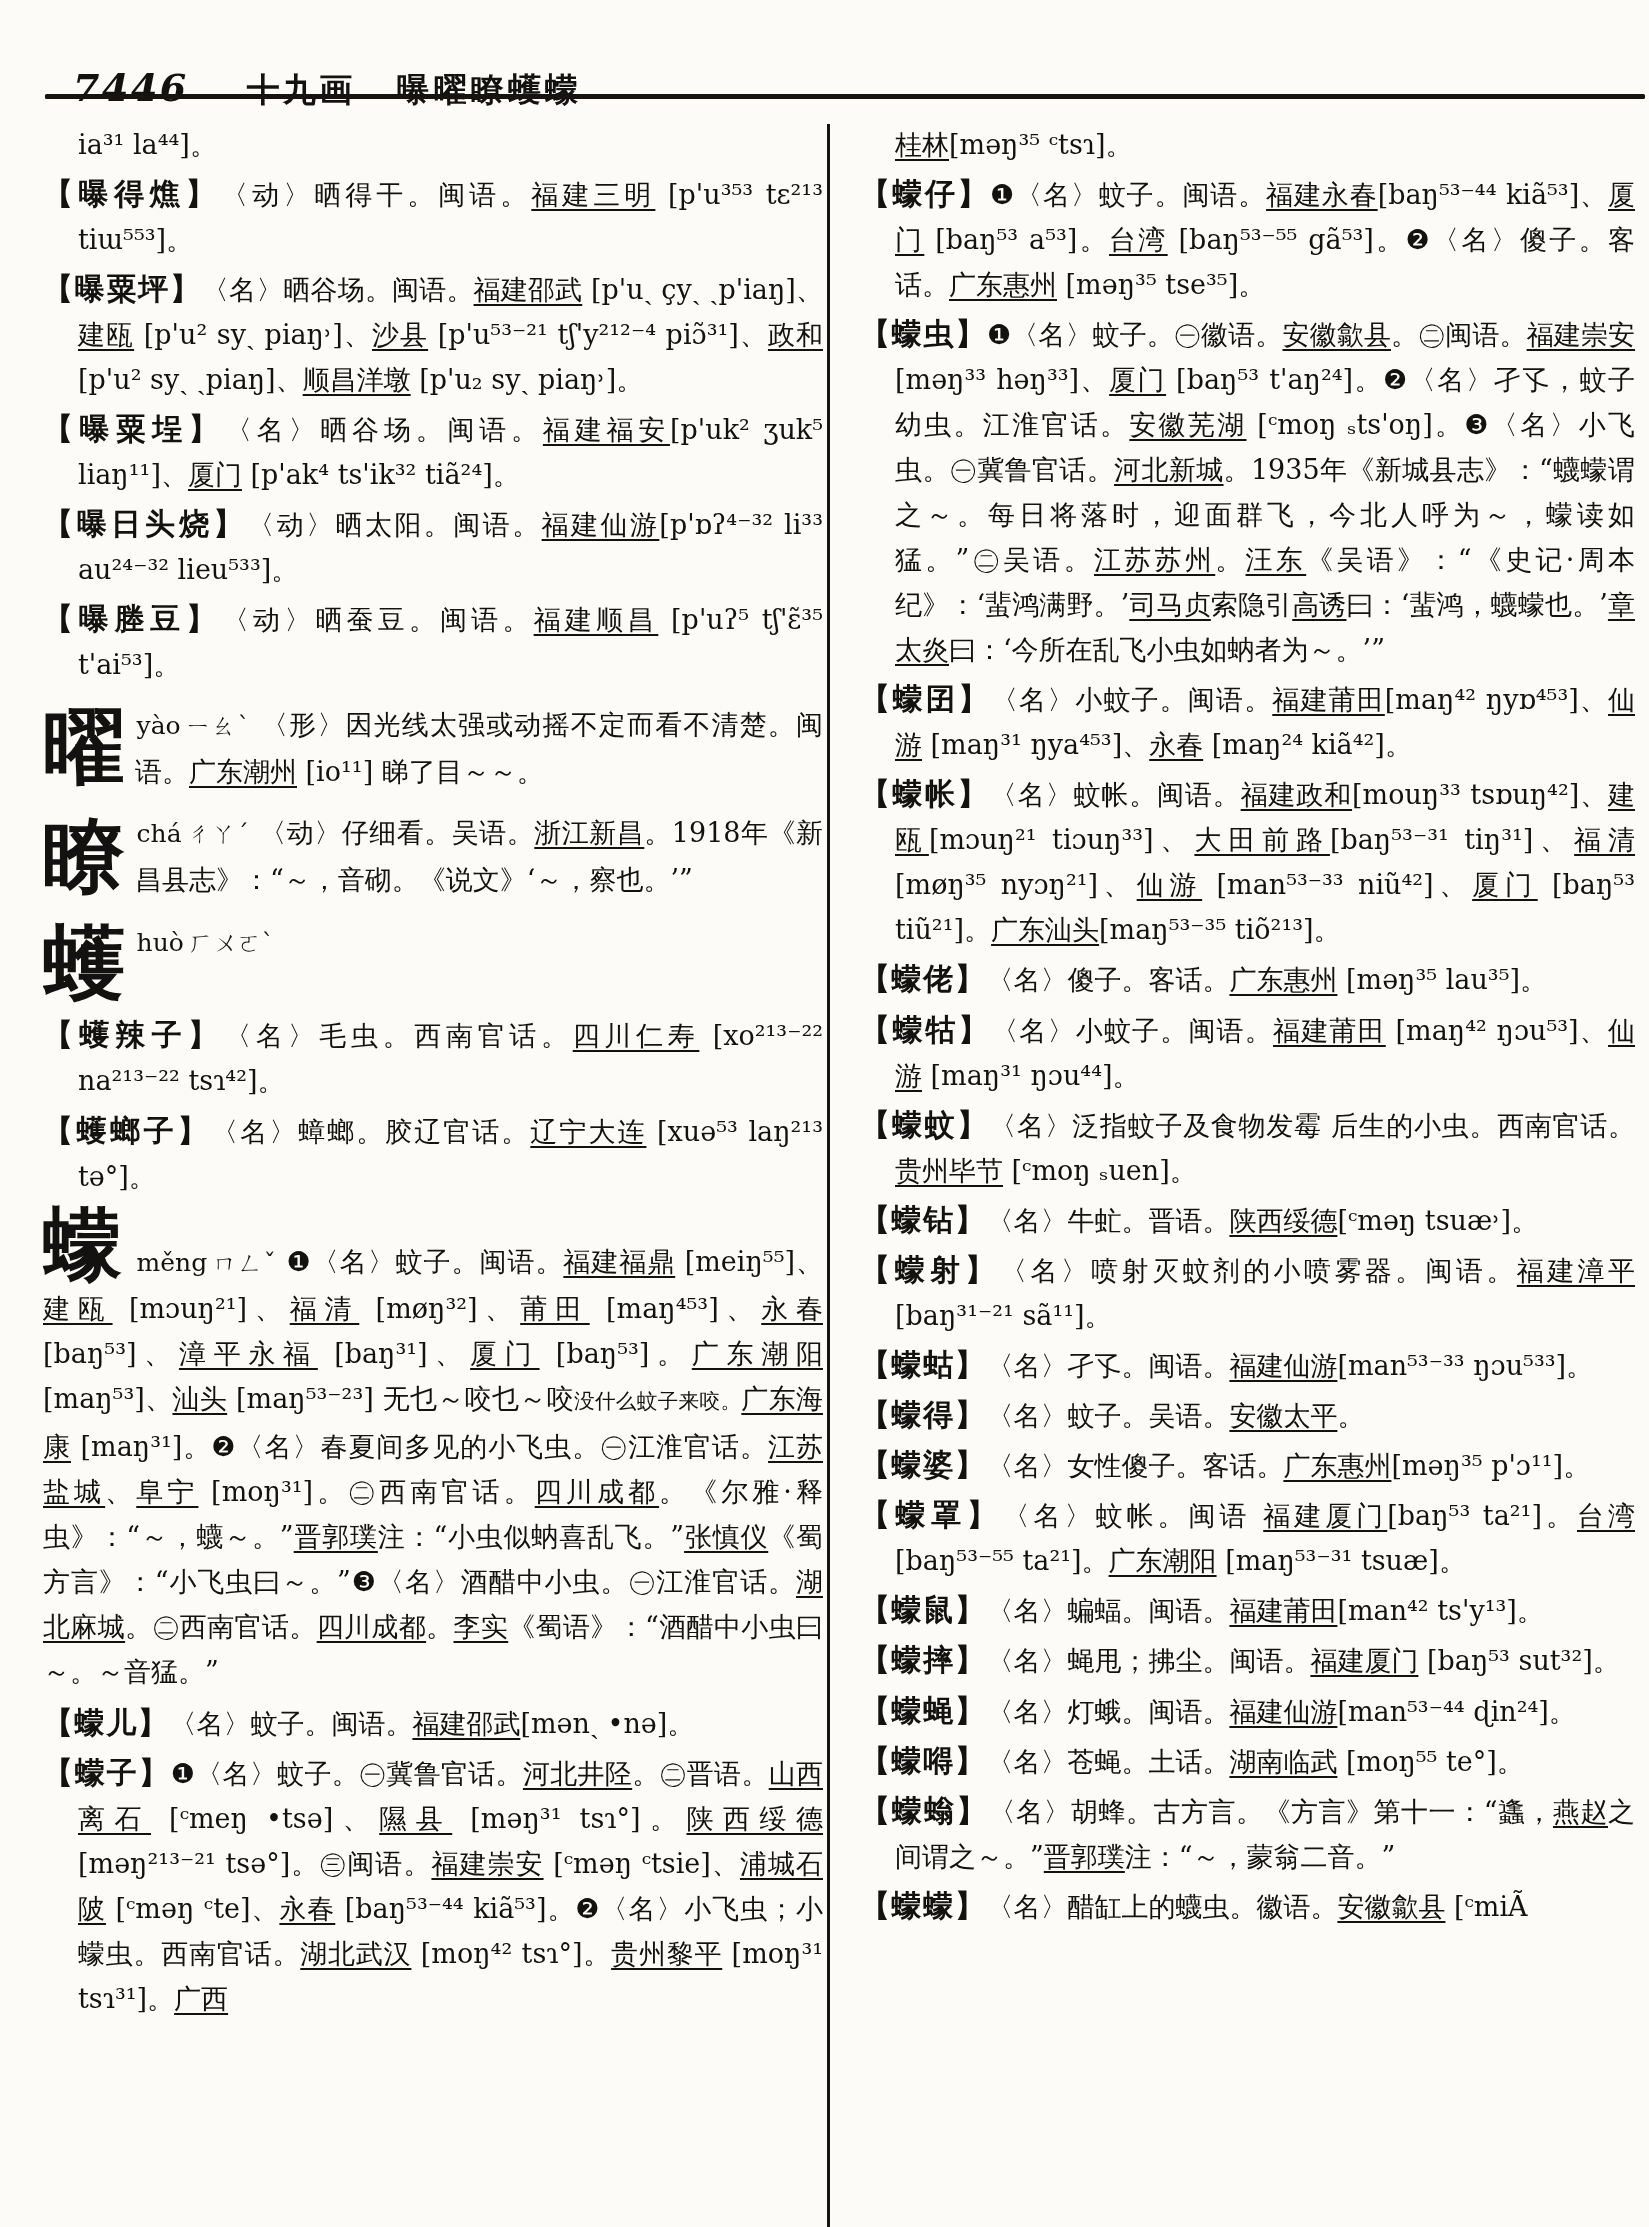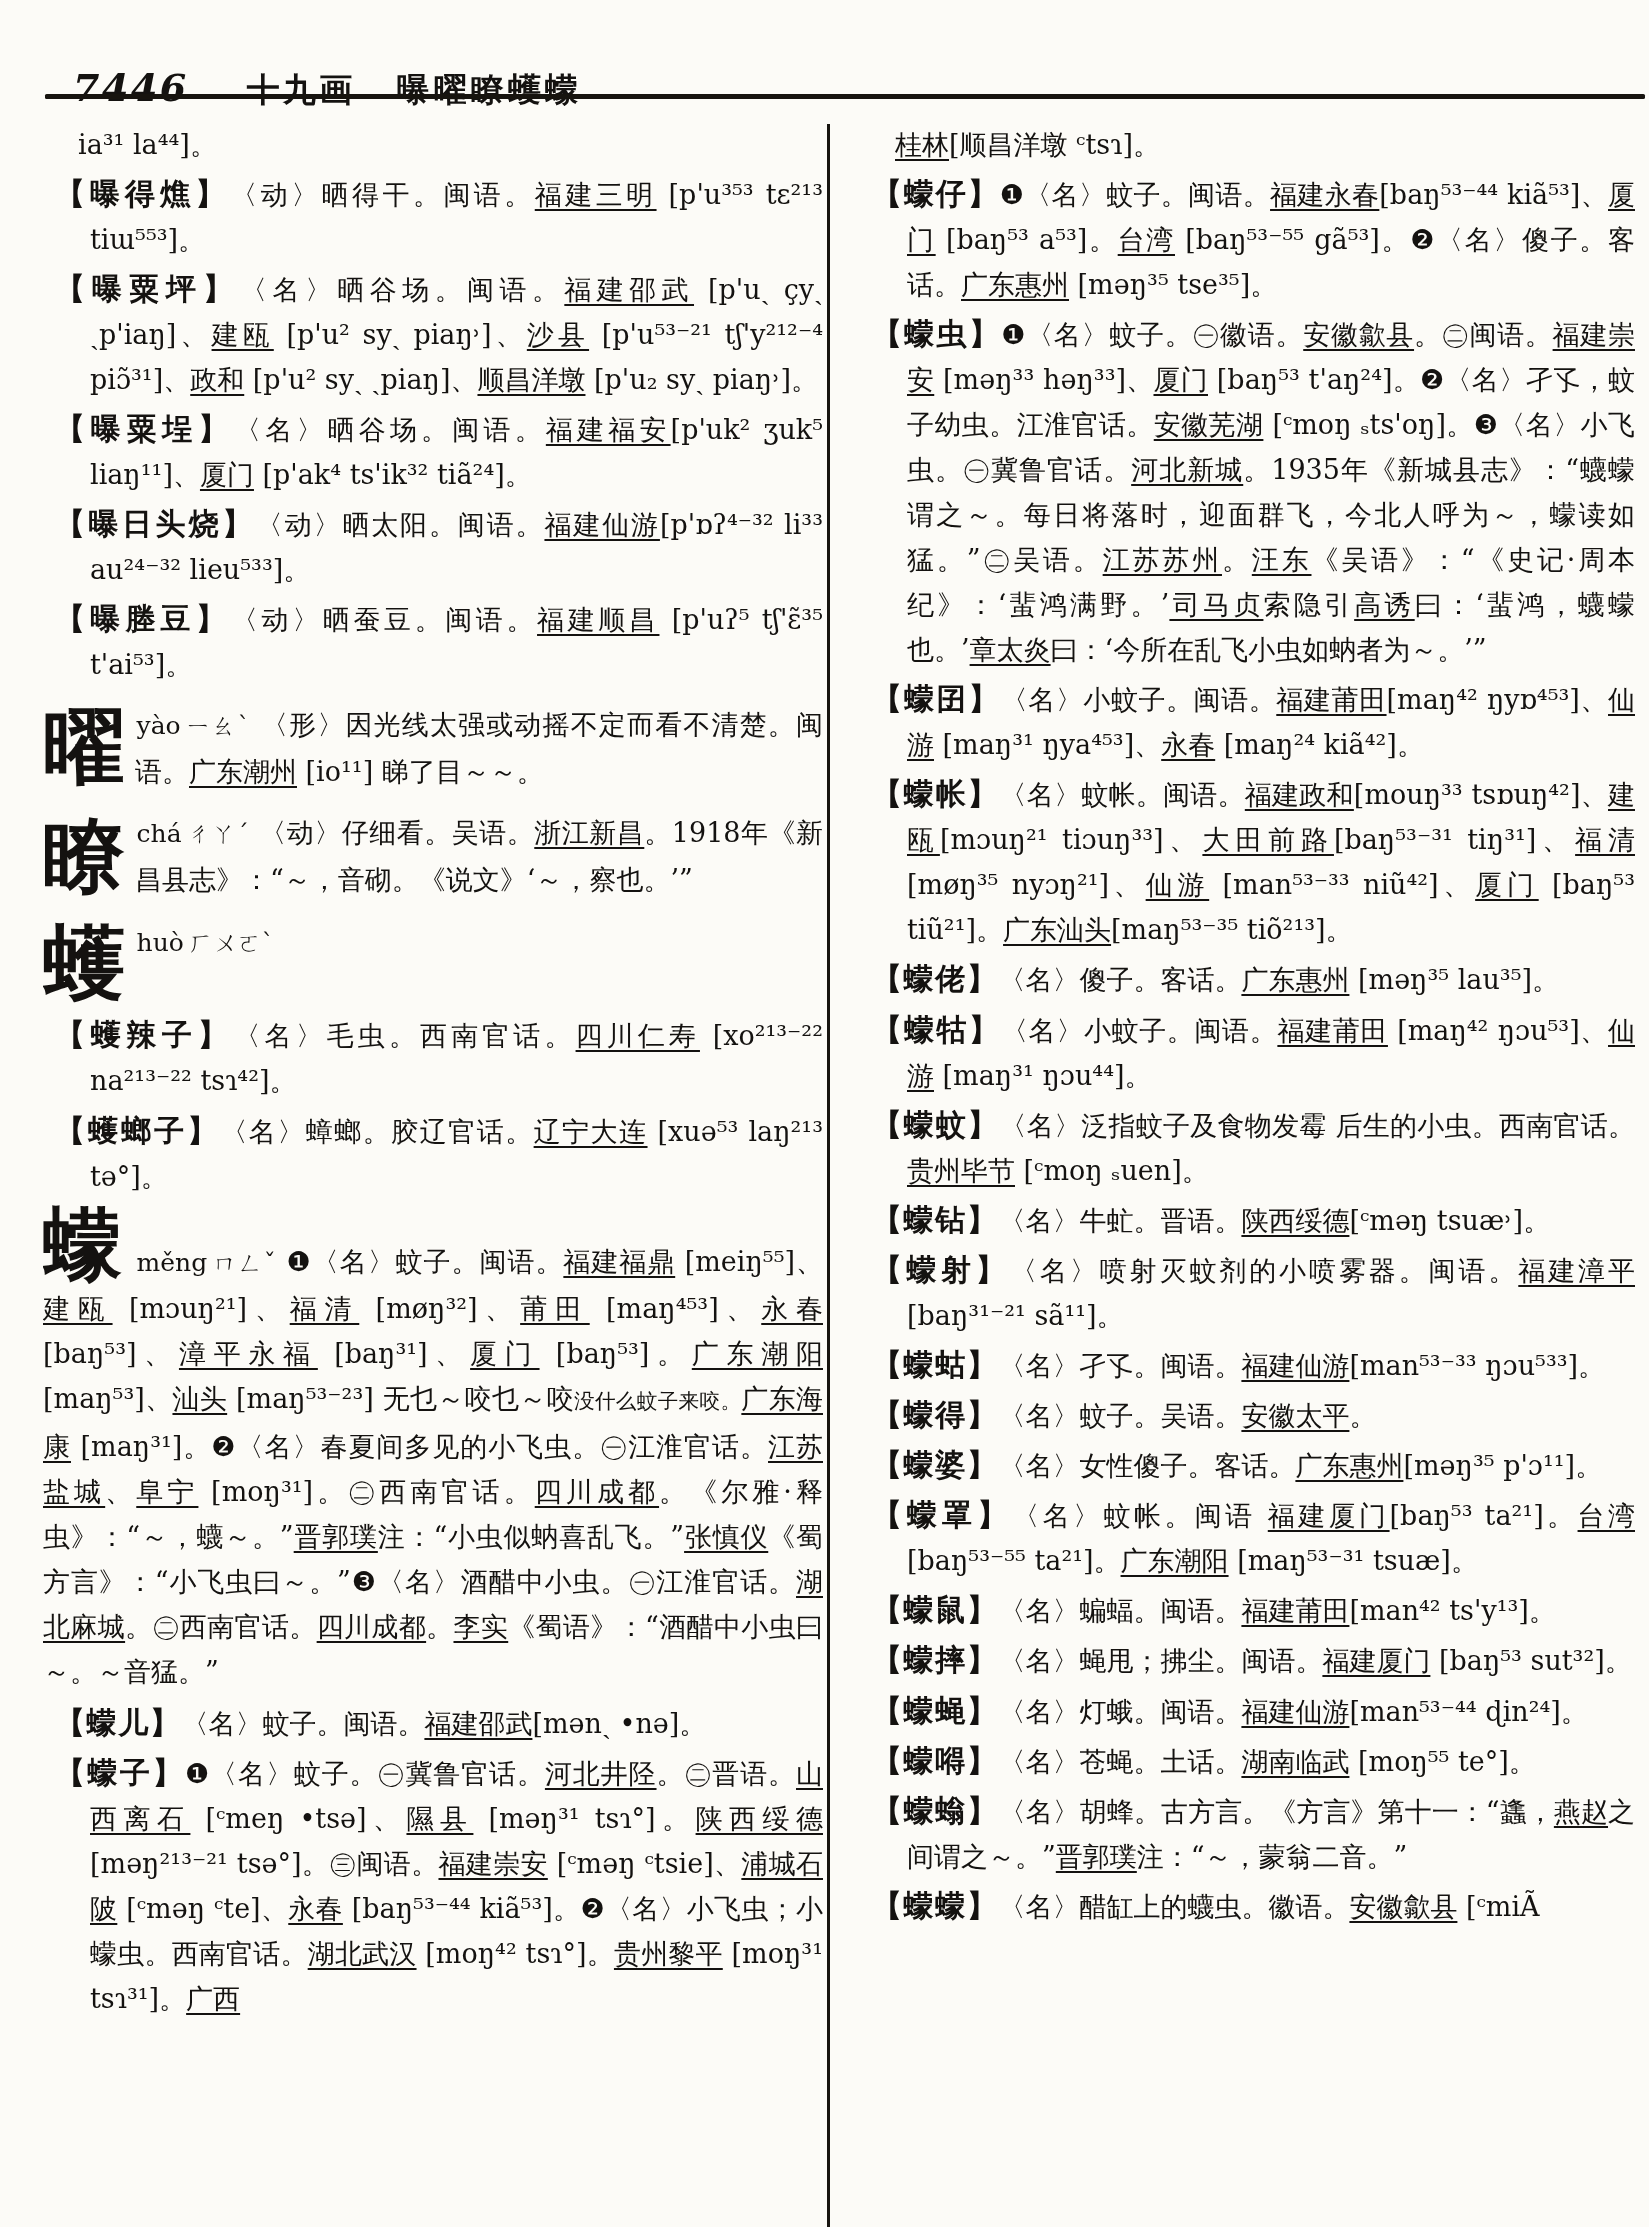--- a/index.html
+++ b/index.html
@@ -27,21 +27,21 @@
     position:absolute;top:124px;left:827px;width:2.5px;height:2104px;
     background:#17140f;
   }
   .col{
     position:absolute;top:122px;height:2105px;overflow:hidden;
     font-size:27px;line-height:45px;text-align:justify;
   }
   .col.left{left:43px;width:780px;}
   .col.right{left:860px;width:775px;}
   p.entry,p.cont{margin:0 0 4.1px 0;clear:both;}
-  p.entry{padding-left:35px;text-indent:-35px;margin-left:12px;}
+  p.entry{padding-left:35px;text-indent:-35px;}
   p.cont{padding-left:35px;text-indent:0;}
   .hw{font-weight:700;font-size:30px;letter-spacing:1.6px;}
   .pn{
     text-decoration:underline;
     text-decoration-thickness:2.1px;
     text-underline-offset:5px;
   }
   .gloss{font-size:20.6px;}
   .bigsec{margin:0 0 6.6px 0;clear:both;}
   .bigchar{
@@ -74,21 +74,21 @@
       <div class="bigsec tall"><span class="bigchar">曜</span><span class="pinyin">yào</span><span class="zhuyin">ㄧㄠˋ</span><span>〈形〉因光线太强或动摇不定而看不清楚。闽语。</span><span class="pn">广东潮州</span><span> [io¹¹] 睇了目～～。</span></div>
       <div class="bigsec tall"><span class="bigchar">瞭</span><span class="pinyin">chá</span><span class="zhuyin">ㄔㄚˊ</span><span>〈动〉仔细看。吴语。</span><span class="pn">浙江新昌</span><span>。1918年《新昌县志》：“～，音砌。《说文》‘～，察也。’”</span></div>
       <div class="bigsec tall"><span class="bigchar">蠖</span><span class="pinyin">huò</span><span class="zhuyin">ㄏㄨㄛˋ</span></div>
       <p class="entry"><span class="hw">【蠖辣子】</span><span>〈名〉毛虫。西南官话。</span><span class="pn">四川仁寿</span><span> [xo²¹³⁻²² na²¹³⁻²² tsɿ⁴²]。</span></p>
       <p class="entry"><span class="hw">【蠖螂子】</span><span>〈名〉蟑螂。胶辽官话。</span><span class="pn">辽宁大连</span><span> [xuə⁵³ laŋ²¹³ tə°]。</span></p>
       <div class="bigsec up"><span class="bigchar">蠓</span><span class="pinyin">měng</span><span class="zhuyin">ㄇㄥˇ</span><span>❶〈名〉蚊子。闽语。</span><span class="pn">福建福鼎</span><span> [meiŋ⁵⁵]、</span><span class="pn">建瓯</span><span> [mɔuŋ²¹]、</span><span class="pn">福清</span><span> [møŋ³²]、</span><span class="pn">莆田</span><span> [maŋ⁴⁵³]、</span><span class="pn">永春</span><span> [baŋ⁵³]、</span><span class="pn">漳平永福</span><span> [baŋ³¹]、</span><span class="pn">厦门</span><span> [baŋ⁵³]。</span><span class="pn">广东潮阳</span><span> [maŋ⁵³]、</span><span class="pn">汕头</span><span> [maŋ⁵³⁻²³] 无乜～咬乜～咬</span><span class="gloss">没什么蚊子来咬。</span><span class="pn">广东海康</span><span> [maŋ³¹]。❷〈名〉春夏间多见的小飞虫。㊀江淮官话。</span><span class="pn">江苏盐城</span><span>、</span><span class="pn">阜宁</span><span> [moŋ³¹]。㊁西南官话。</span><span class="pn">四川成都</span><span>。《尔雅·释虫》：“～，蠛～。”</span><span class="pn">晋郭璞</span><span>注：“小虫似蚋喜乱飞。”</span><span class="pn">张慎仪</span><span>《蜀方言》：“小飞虫曰～。”❸〈名〉酒醋中小虫。㊀江淮官话。</span><span class="pn">湖北麻城</span><span>。㊁西南官话。</span><span class="pn">四川成都</span><span>。</span><span class="pn">李实</span><span>《蜀语》：“酒醋中小虫曰～。～音猛。”</span></div>
       <p class="entry"><span class="hw">【蠓儿】</span><span>〈名〉蚊子。闽语。</span><span class="pn">福建邵武</span><span>[mənˏ •nə]。</span></p>
       <p class="entry"><span class="hw">【蠓子】</span><span>❶〈名〉蚊子。㊀冀鲁官话。</span><span class="pn">河北井陉</span><span>。㊁晋语。</span><span class="pn">山西离石</span><span> [ᶜmeŋ •tsə]、</span><span class="pn">隰县</span><span> [məŋ³¹ tsɿ°]。</span><span class="pn">陕西绥德</span><span> [məŋ²¹³⁻²¹ tsə°]。㊂闽语。</span><span class="pn">福建崇安</span><span> [ᶜməŋ ᶜtsie]、</span><span class="pn">浦城石陂</span><span> [ᶜməŋ ᶜte]、</span><span class="pn">永春</span><span> [baŋ⁵³⁻⁴⁴ kiã⁵³]。❷〈名〉小飞虫；小蠓虫。西南官话。</span><span class="pn">湖北武汉</span><span> [moŋ⁴² tsɿ°]。</span><span class="pn">贵州黎平</span><span> [moŋ³¹ tsɿ³¹]。</span><span class="pn">广西</span></p>
     </div>
   <div class="col right">
-      <p class="cont"><span class="pn">桂林</span><span>[顺昌洋墩 ᶜtsɿ]。</span></p>
+      <p class="cont"><span class="pn">桂林</span><span>[məŋ³⁵ ᶜtsɿ]。</span></p>
       <p class="entry"><span class="hw">【蠓仔】</span><span>❶〈名〉蚊子。闽语。</span><span class="pn">福建永春</span><span>[baŋ⁵³⁻⁴⁴ kiã⁵³]、</span><span class="pn">厦门</span><span> [baŋ⁵³ a⁵³]。</span><span class="pn">台湾</span><span> [baŋ⁵³⁻⁵⁵ gã⁵³]。❷〈名〉傻子。客话。</span><span class="pn">广东惠州</span><span> [məŋ³⁵ tse³⁵]。</span></p>
       <p class="entry"><span class="hw">【蠓虫】</span><span>❶〈名〉蚊子。㊀徽语。</span><span class="pn">安徽歙县</span><span>。㊁闽语。</span><span class="pn">福建崇安</span><span> [məŋ³³ həŋ³³]、</span><span class="pn">厦门</span><span> [baŋ⁵³ t'aŋ²⁴]。❷〈名〉孑孓，蚊子幼虫。江淮官话。</span><span class="pn">安徽芜湖</span><span> [ᶜmoŋ ₛts'oŋ]。❸〈名〉小飞虫。㊀冀鲁官话。</span><span class="pn">河北新城</span><span>。1935年《新城县志》：“蠛蠓谓之～。每日将落时，迎面群飞，今北人呼为～，蠓读如猛。”㊁吴语。</span><span class="pn">江苏苏州</span><span>。</span><span class="pn">汪东</span><span>《吴语》：“《史记·周本纪》：‘蜚鸿满野。’</span><span class="pn">司马贞</span><span>索隐引</span><span class="pn">高诱</span><span>曰：‘蜚鸿，蠛蠓也。’</span><span class="pn">章太炎</span><span>曰：‘今所在乱飞小虫如蚋者为～。’”</span></p>
       <p class="entry"><span class="hw">【蠓囝】</span><span>〈名〉小蚊子。闽语。</span><span class="pn">福建莆田</span><span>[maŋ⁴² ŋyɒ⁴⁵³]、</span><span class="pn">仙游</span><span> [maŋ³¹ ŋya⁴⁵³]、</span><span class="pn">永春</span><span> [maŋ²⁴ kiã⁴²]。</span></p>
       <p class="entry"><span class="hw">【蠓帐】</span><span>〈名〉蚊帐。闽语。</span><span class="pn">福建政和</span><span>[mouŋ³³ tsɒuŋ⁴²]、</span><span class="pn">建瓯</span><span>[mɔuŋ²¹ tiɔuŋ³³]、</span><span class="pn">大田前路</span><span>[baŋ⁵³⁻³¹ tiŋ³¹]、</span><span class="pn">福清</span><span> [møŋ³⁵ nyɔŋ²¹]、</span><span class="pn">仙游</span><span> [man⁵³⁻³³ niũ⁴²]、</span><span class="pn">厦门</span><span> [baŋ⁵³ tiũ²¹]。</span><span class="pn">广东汕头</span><span>[maŋ⁵³⁻³⁵ tiõ²¹³]。</span></p>
       <p class="entry"><span class="hw">【蠓佬】</span><span>〈名〉傻子。客话。</span><span class="pn">广东惠州</span><span> [məŋ³⁵ lau³⁵]。</span></p>
       <p class="entry"><span class="hw">【蠓牯】</span><span>〈名〉小蚊子。闽语。</span><span class="pn">福建莆田</span><span> [maŋ⁴² ŋɔu⁵³]、</span><span class="pn">仙游</span><span> [maŋ³¹ ŋɔu⁴⁴]。</span></p>
       <p class="entry"><span class="hw">【蠓蚊】</span><span>〈名〉泛指蚊子及食物发霉 后生的小虫。西南官话。</span><span class="pn">贵州毕节</span><span> [ᶜmoŋ ₛuen]。</span></p>
       <p class="entry"><span class="hw">【蠓钻】</span><span>〈名〉牛虻。晋语。</span><span class="pn">陕西绥德</span><span>[ᶜməŋ tsuæ˒]。</span></p>
       <p class="entry"><span class="hw">【蠓射】</span><span>〈名〉喷射灭蚊剂的小喷雾器。闽语。</span><span class="pn">福建漳平</span><span> [baŋ³¹⁻²¹ sã¹¹]。</span></p>
       <p class="entry"><span class="hw">【蠓蛄】</span><span>〈名〉孑孓。闽语。</span><span class="pn">福建仙游</span><span>[man⁵³⁻³³ ŋɔu⁵³³]。</span></p>

